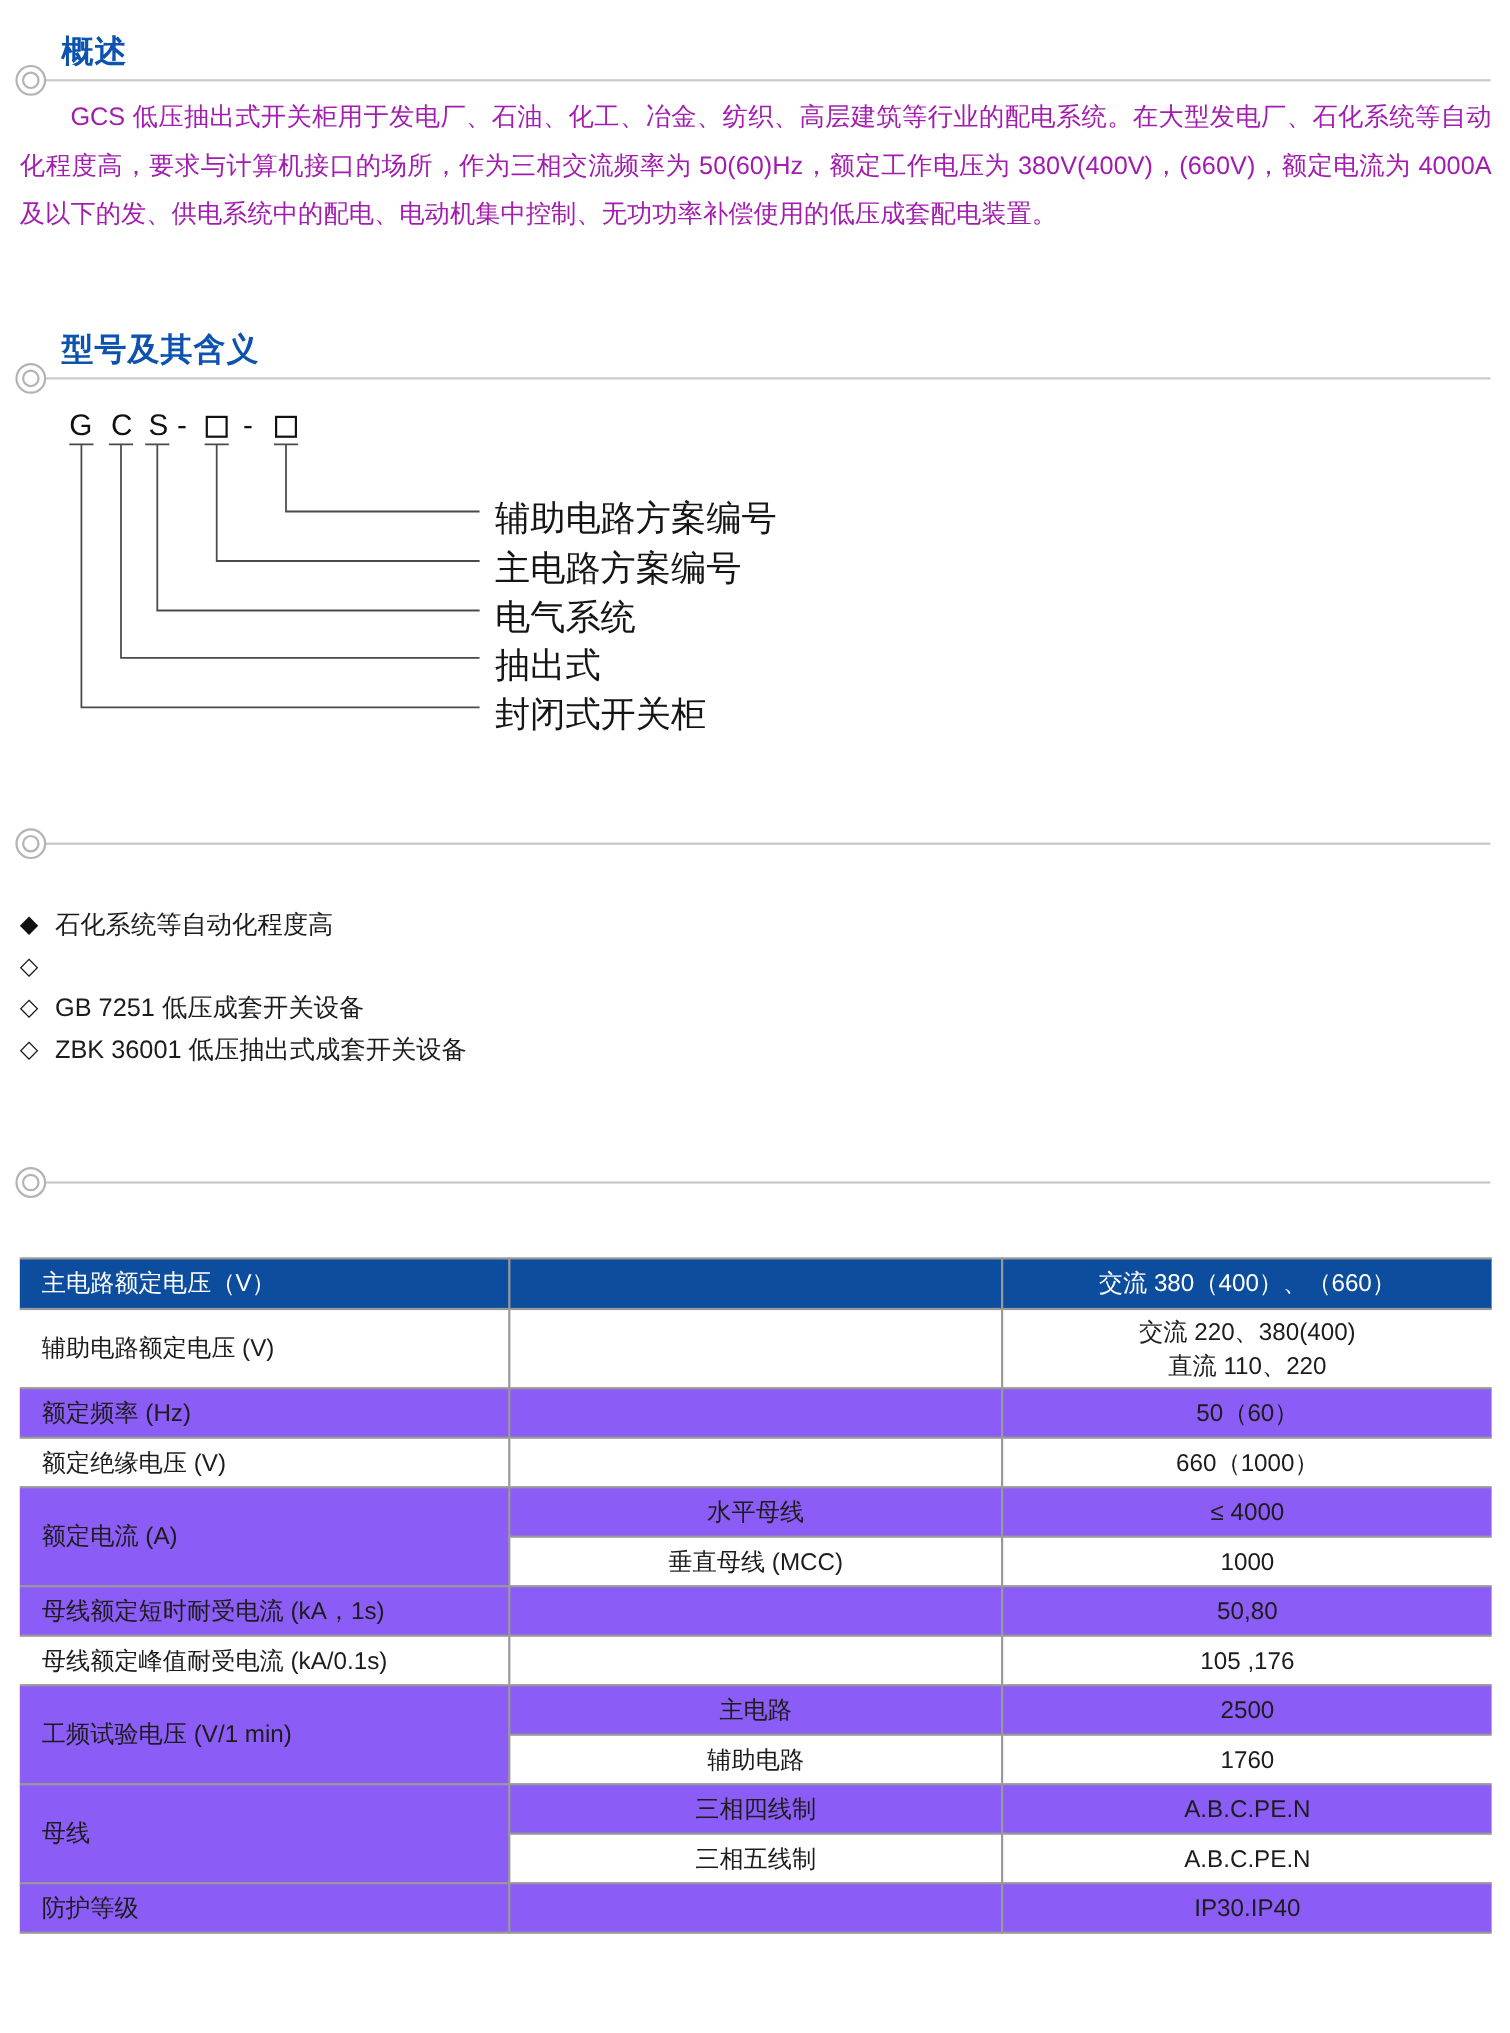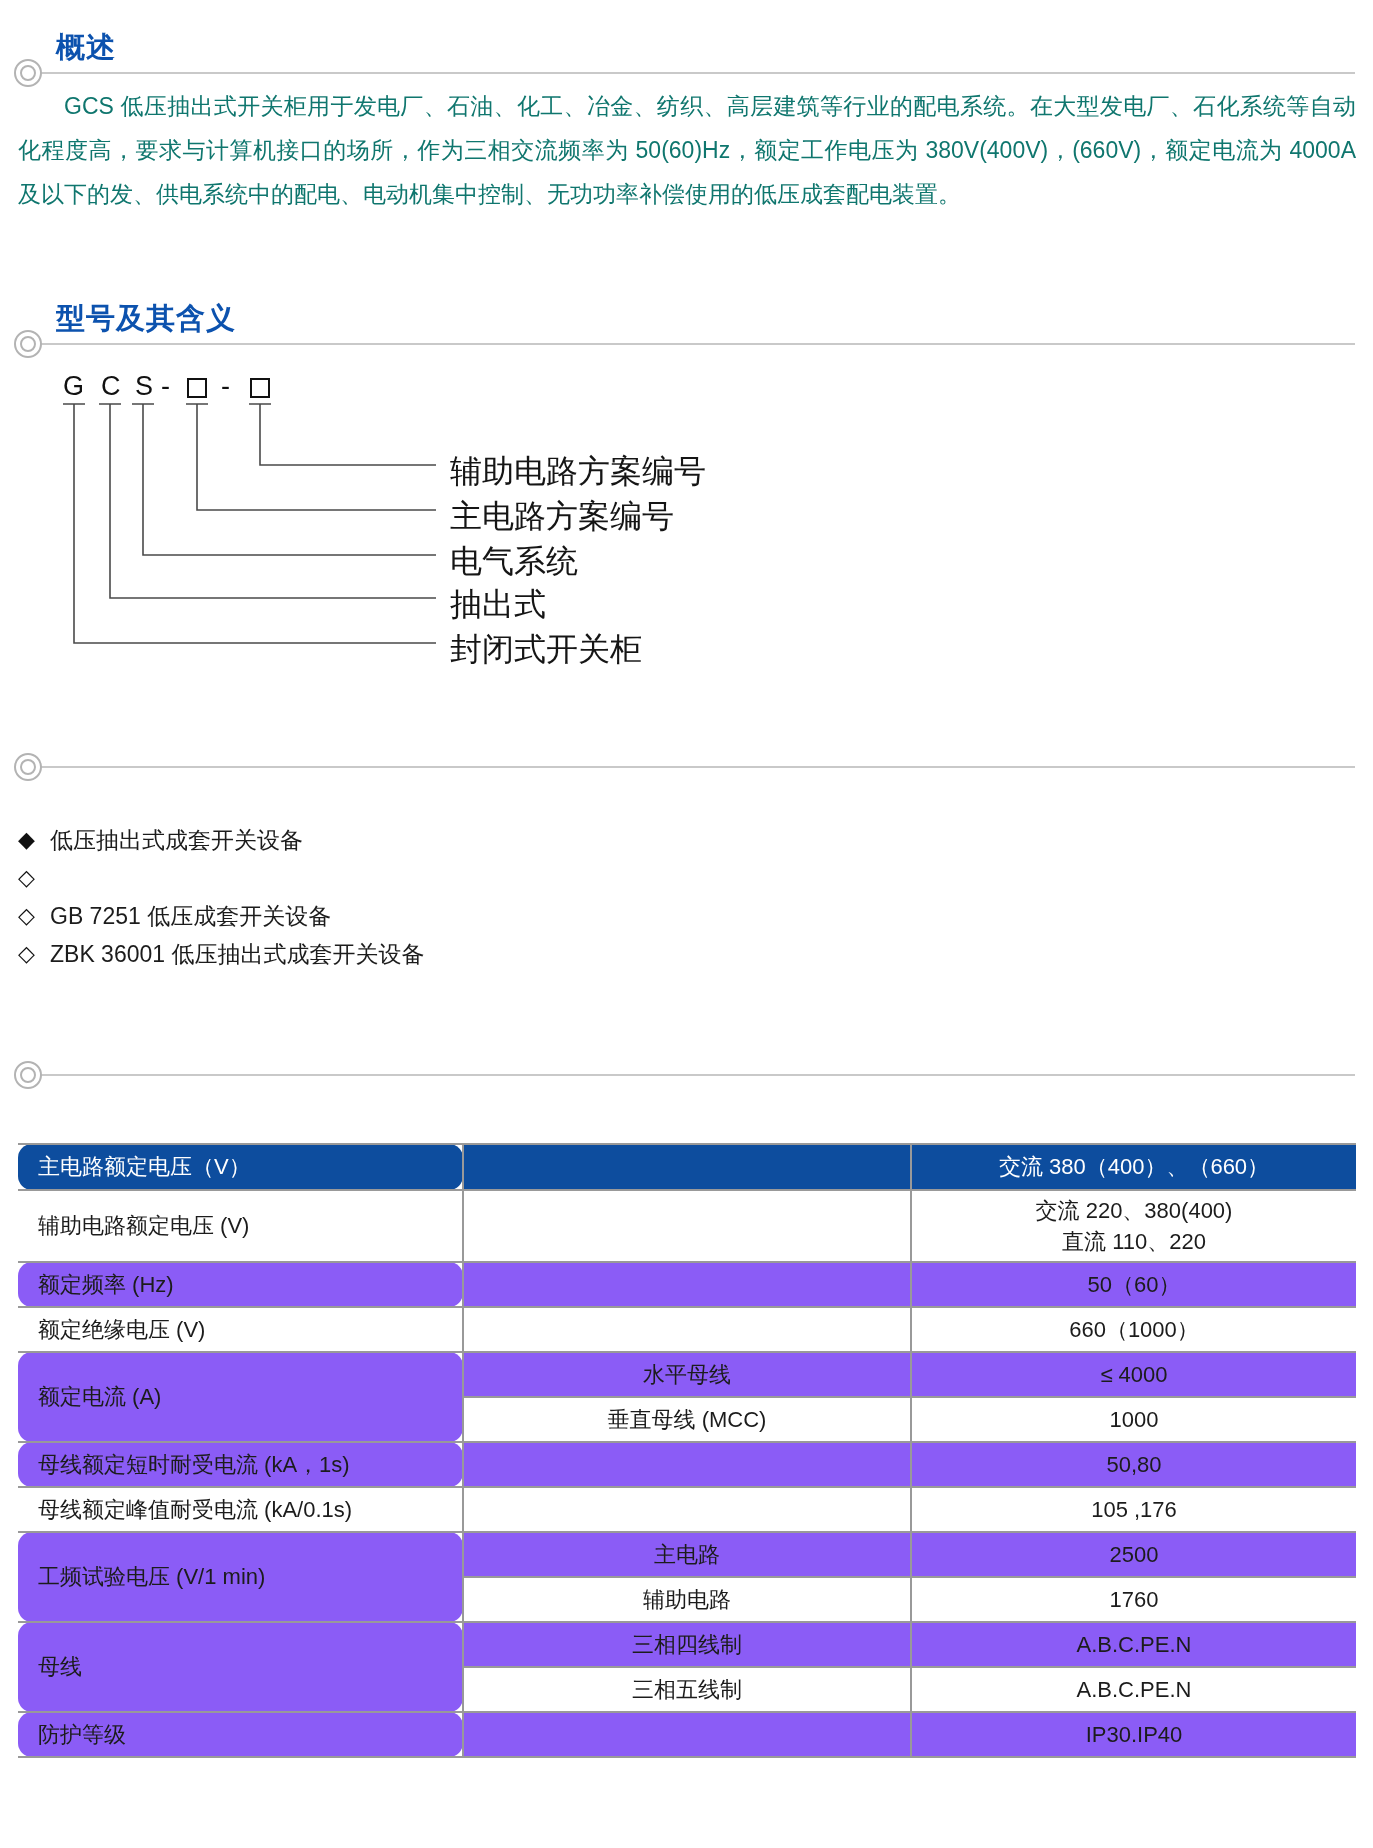--- a/index.html
+++ b/index.html
@@ -18,38 +18,38 @@
   .ring{
     position:absolute;left:14px;top:1px;width:28px;height:28px;box-sizing:border-box;
     border:2px solid #b3b3b3;border-radius:50%;background:#fff;z-index:2;
     display:flex;align-items:center;justify-content:center;
   }
   .ring-inner{width:16px;height:16px;box-sizing:border-box;border:2px solid #b3b3b3;border-radius:50%;}
   .rule{position:absolute;left:38px;right:17px;top:14px;height:2px;background:#c9c9c9;}
   
   .overview-p{
     position:absolute;top:84px;left:18px;width:1338px;
-    font-size:23px;line-height:44px;text-indent:46px;color:#0f766e;text-align:justify;
+    font-size:23px;line-height:44px;text-indent:46px;color:#a21caf;text-align:justify;
   }
   
   .model-char{position:absolute;top:371px;font-size:27px;color:#111;}
   .model-box{position:absolute;top:378px;width:20px;height:20px;box-sizing:border-box;border:2px solid #111;background:#fff;}
   .diagram-svg{position:absolute;left:0;top:398px;}
   .diagram-label{position:absolute;left:450px;font-size:32px;color:#151515;white-space:nowrap;}
   
   .bullets{position:absolute;top:821px;left:18px;width:1338px;}
   .bullet-item{display:flex;align-items:center;height:38px;font-size:23px;color:#1c1c1c;}
   .bullet-marker{width:32px;font-size:22px;color:#111;flex:0 0 32px;}
   
   .params-table{
     position:absolute;top:1143px;left:18px;border-collapse:collapse;
     width:1338px;font-size:22px;color:#1c1c1c;table-layout:fixed;
   }
   .params-table td{border:2px solid #999999;padding:0;vertical-align:middle;}
-  .params-table td.c1{border-left:none;text-align:left;padding-left:20px;border-radius:14px;}
+  .params-table td.c1{border-left:none;text-align:left;padding-left:20px;}
   .params-table td.c2{text-align:center;}
   .params-table td.c3{border-right:none;text-align:center;}
   .bg-b{background:#0d4d9e;color:#ffffff;}
   .bg-g{background:#8b5cf6;}
   .bg-w{background:#ffffff;}
   tr.h46{height:46px;} tr.h72{height:72px;} tr.h45{height:45px;}
   .two-line{line-height:31px;}
 </style>
 </head>
 <body>
@@ -105,21 +105,21 @@
     <span class="ring">
         <span class="ring-inner"></span>
       </span>
     <div class="rule"></div>
   </div>
 </div>
 
 <div class="bullets">
   <div class="bullet-item">
     <span class="bullet-marker">◆</span>
-    <span>低压抽出式成套开关设备</span>
+    <span>石化系统等自动化程度高</span>
   </div>
   <div class="bullet-item">
     <span class="bullet-marker">◇</span>
   </div>
   <div class="bullet-item">
     <span class="bullet-marker">◇</span>
     <span>GB 7251 低压成套开关设备</span>
   </div>
   <div class="bullet-item">
     <span class="bullet-marker">◇</span>

